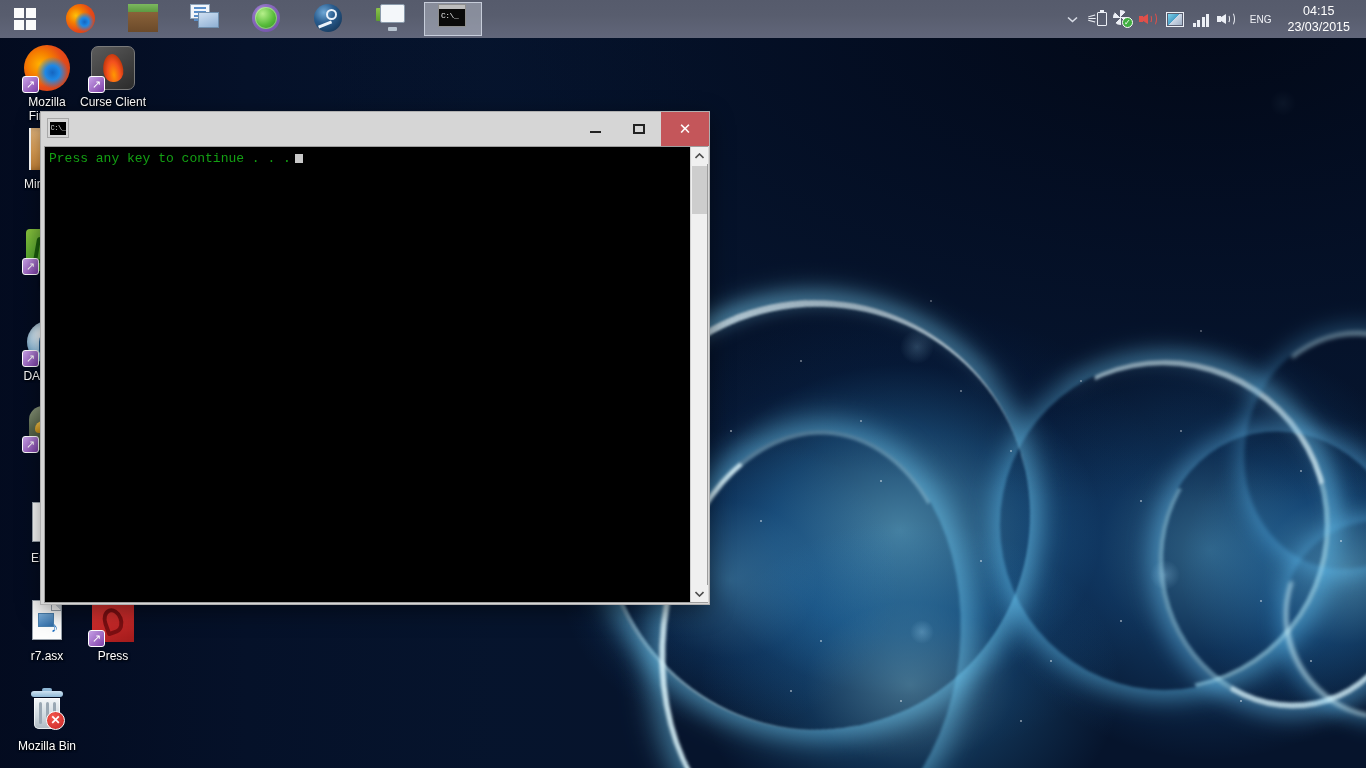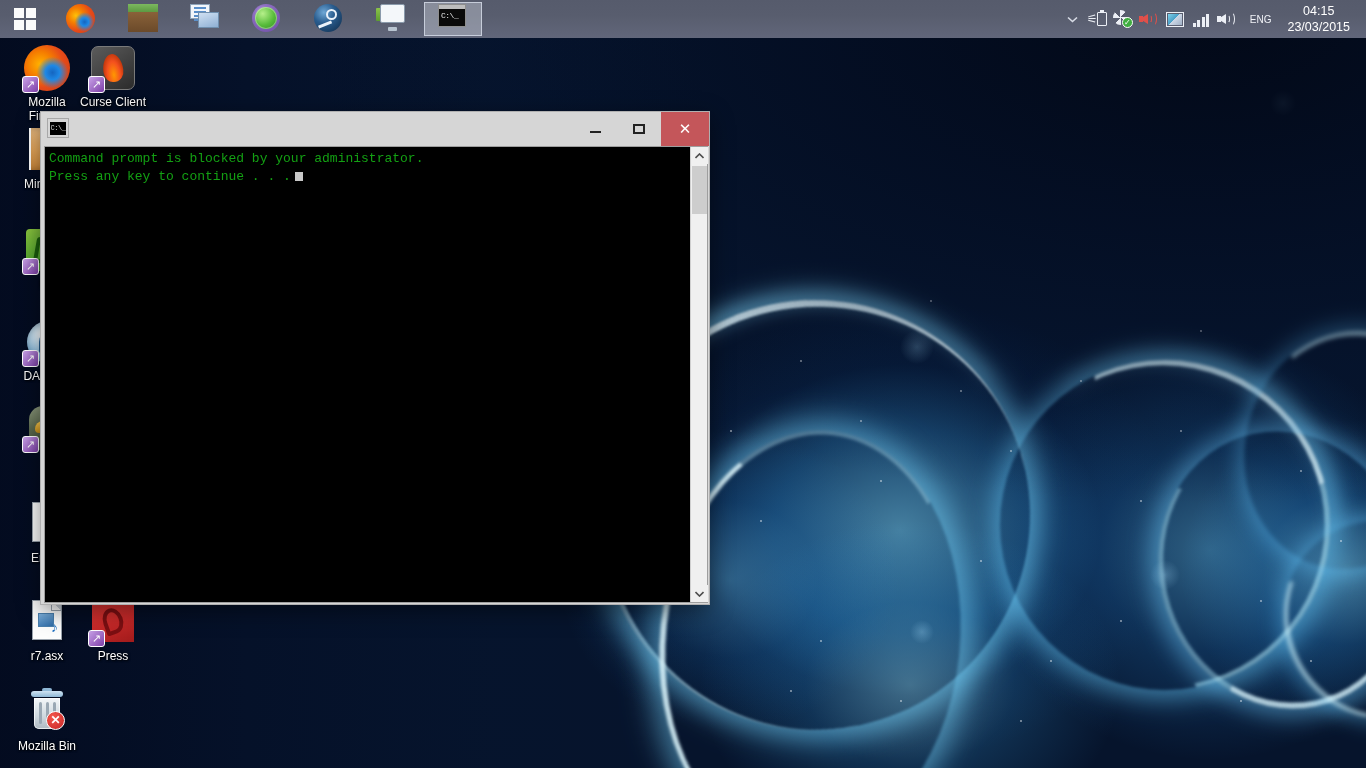--- a/index.html
+++ b/index.html
@@ -645,21 +645,21 @@
             <i class="min-g"></i>
           </div>
         <div class="wbtn">
             <i class="max-g"></i>
           </div>
         <div class="wbtn close">✕</div>
       </div>
     </div>
 
     <div id="cmdbody">
-      <div id="cmdtext"><div class="line">Command prompt is blocked by your administrator.</div><div class="line">Press any key to continue . . .<span class="caret"></span></div></div>
+      <div id="cmdtext"><div class="line">Press any key to continue . . .<span class="caret"></span></div></div>
       <div id="cmdscroll">
         <div class="sbtn up">
           <svg width="9" height="6" viewBox="0 0 9 6">
               <path d="M0.5 5 L4.5 1 L8.5 5" fill="none" stroke="#4d4d4d" stroke-width="1.6"></path>
             </svg>
         </div>
         <div id="sbthumb"></div>
         <div class="sbtn down">
           <svg width="9" height="6" viewBox="0 0 9 6">
               <path d="M0.5 1 L4.5 5 L8.5 1" fill="none" stroke="#4d4d4d" stroke-width="1.6"></path>

